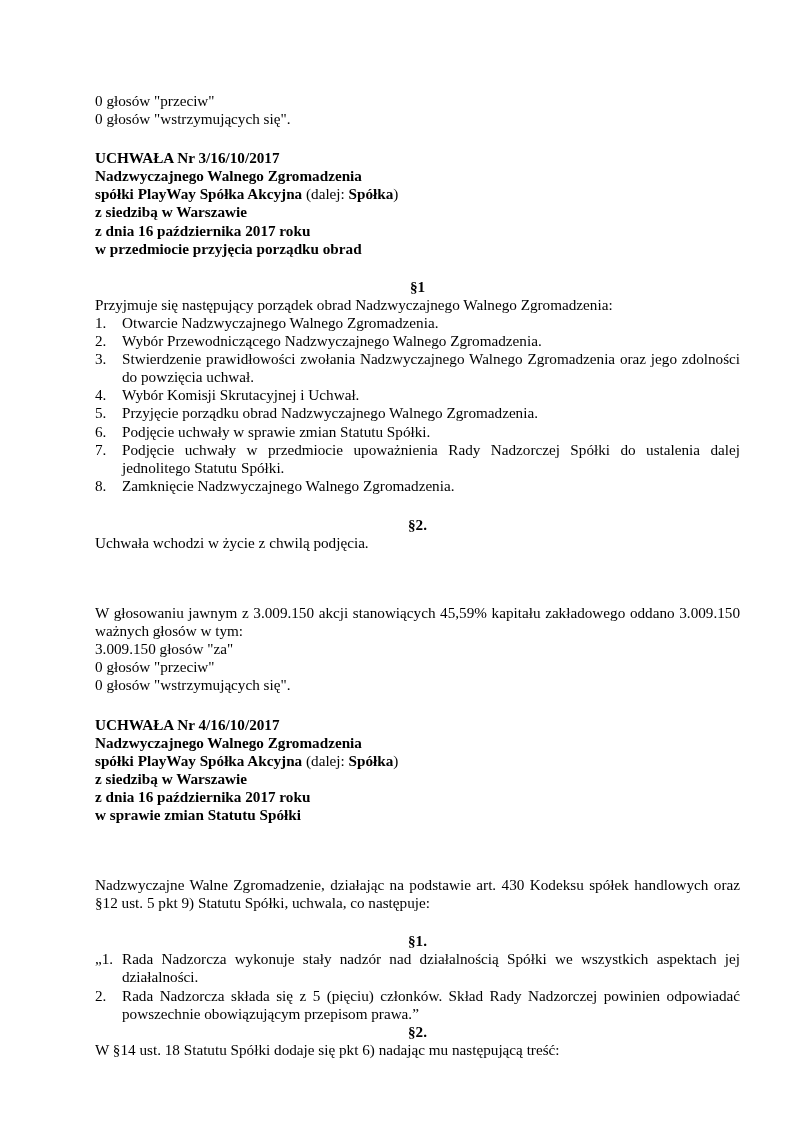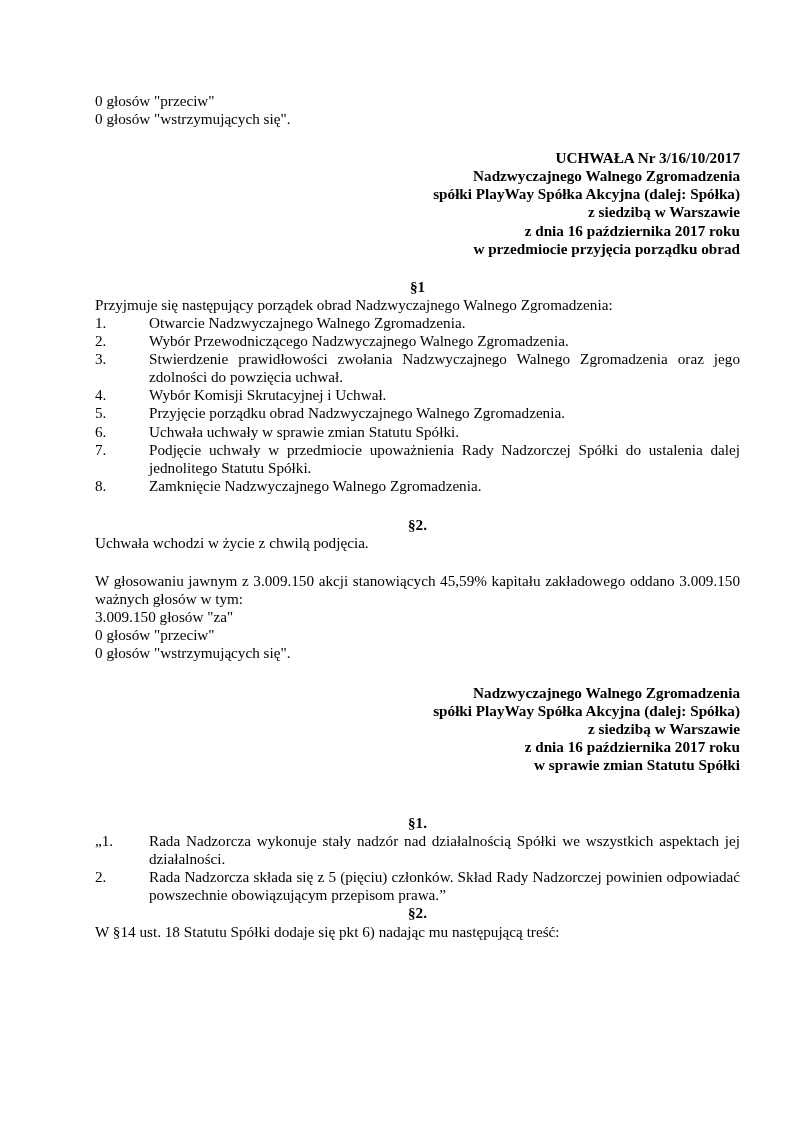--- a/index.html
+++ b/index.html
@@ -3,30 +3,30 @@
 <meta charset="utf-8">
 <style>
   html, body { margin: 0; padding: 0; background: #ffffff; }
   body { width: 800px; height: 1131px; position: relative; overflow: hidden; }
   .page {
     position: absolute; left: 95px; top: 92px; width: 645px;
     font-family: "Liberation Serif", "DejaVu Serif", serif;
     font-size: 15.2px; line-height: 18.1px; color: #000;
   }
   p { margin: 0; }
-  .j { text-align: justify; }
+  .j { text-align: justify; margin-top: 32px; }
   .c { text-align: center; }
   .b { font-weight: bold; }
   .gap { height: 18.1px; }
-  .head { text-align: right; font-weight: bold; }
-  .head .n { font-weight: bold; }
+  .head { text-align: left; font-weight: bold; }
+  .head .n { font-weight: normal; }
   ol.items { list-style: none; margin: 0; padding: 0; }
   ol.items li { display: flex; text-align: justify; }
   ol.items li .num { width: 27px; flex: 0 0 27px; }
-  ol.items li .txt { flex: 1; text-align: justify; margin-left: 27px; }
+  ol.items li .txt { flex: 1; text-align: justify; }
 </style>
 </head>
 <body>
 
 <div class="page">
 
   <p>0 głosów "przeciw"</p>
   <p>0 głosów "wstrzymujących się".</p>
   <div class="gap" style="height:21px"></div>
 
@@ -58,21 +58,21 @@
     <li>
         <span class="num">4.</span>
         <span class="txt">Wybór Komisji Skrutacyjnej i Uchwał.</span>
       </li>
     <li>
         <span class="num">5.</span>
         <span class="txt">Przyjęcie porządku obrad Nadzwyczajnego Walnego Zgromadzenia.</span>
       </li>
     <li>
         <span class="num">6.</span>
-        <span class="txt">Uchwała uchwały w sprawie zmian Statutu Spółki.</span>
+        <span class="txt">Podjęcie uchwały w sprawie zmian Statutu Spółki.</span>
       </li>
     <li>
         <span class="num">7.</span>
         <span class="txt">Podjęcie uchwały w przedmiocie upoważnienia Rady Nadzorczej Spółki do ustalenia dalej jednolitego Statutu Spółki.</span>
       </li>
     <li>
         <span class="num">8.</span>
         <span class="txt">Zamknięcie Nadzwyczajnego Walnego Zgromadzenia.</span>
       </li>
   </ol>
@@ -80,28 +80,30 @@
   <p class="c b">§2.</p>
   <p>Uchwała wchodzi w życie z chwilą podjęcia.</p>
   <div class="gap" style="height:20px"></div>
   <p class="j">W głosowaniu jawnym z 3.009.150 akcji stanowiących 45,59% kapitału zakładowego oddano 3.009.150 ważnych głosów w tym:</p>
   <p>3.009.150 głosów "za"</p>
   <p>0 głosów "przeciw"</p>
   <p>0 głosów "wstrzymujących się".</p>
   <div class="gap" style="height:21px"></div>
 
   <div class="head">
+    <p>UCHWAŁA Nr 4/16/10/2017</p>
     <p>Nadzwyczajnego Walnego Zgromadzenia</p>
     <p><span>spółki PlayWay Spółka Akcyjna</span><span class="n"> (dalej: </span><span>Spółka</span><span class="n">)</span></p>
     <p>z siedzibą w Warszawie</p>
     <p>z dnia 16 października 2017 roku</p>
     <p>w sprawie zmian Statutu Spółki</p>
   </div>
   <div class="gap" style="height:20px"></div>
 
+  <p class="j">Nadzwyczajne Walne Zgromadzenie, działając na podstawie art. 430 Kodeksu spółek handlowych oraz §12 ust. 5 pkt 9) Statutu Spółki, uchwala, co następuje:</p>
   <div class="gap" style="height:20px"></div>
   <p class="c b">§1.</p>
   <ol class="items">
     <li>
         <span class="num">„1.</span>
         <span class="txt">Rada Nadzorcza wykonuje stały nadzór nad działalnością Spółki we wszystkich aspektach jej działalności.</span>
       </li>
     <li>
         <span class="num">2.</span>
         <span class="txt">Rada Nadzorcza składa się z 5 (pięciu) członków. Skład Rady Nadzorczej powinien odpowiadać powszechnie obowiązującym przepisom prawa.”</span>

